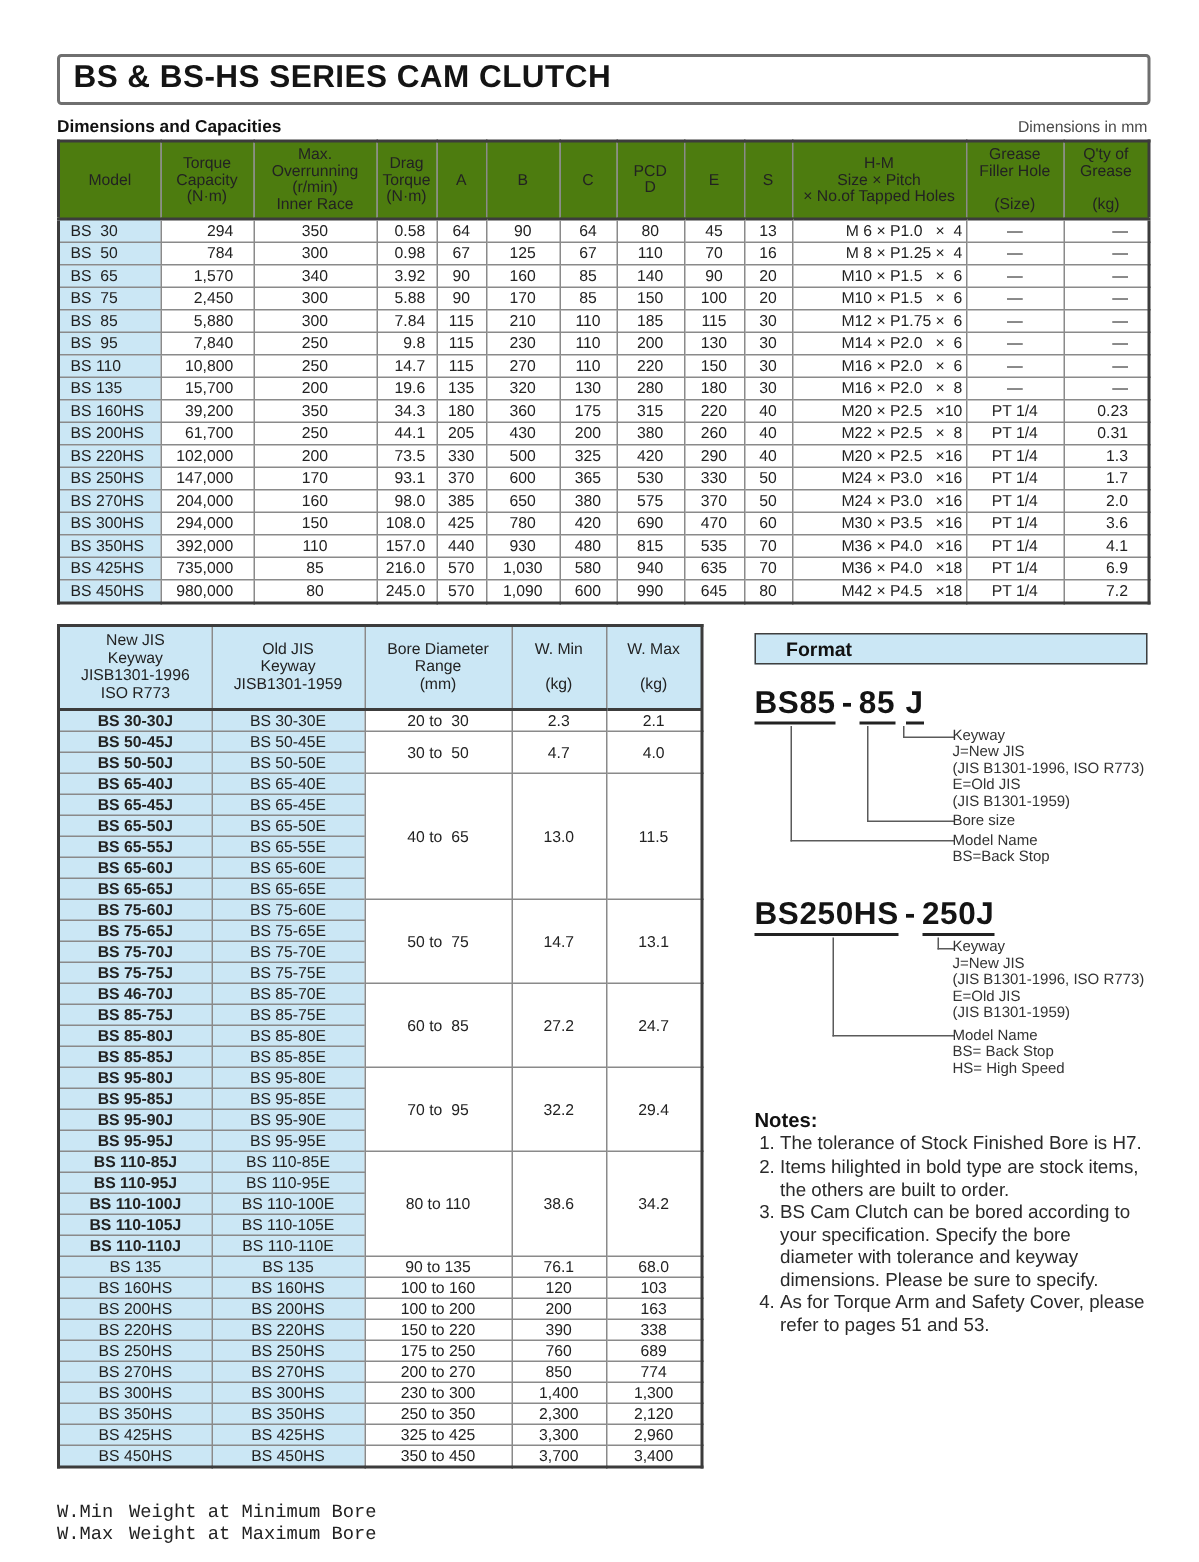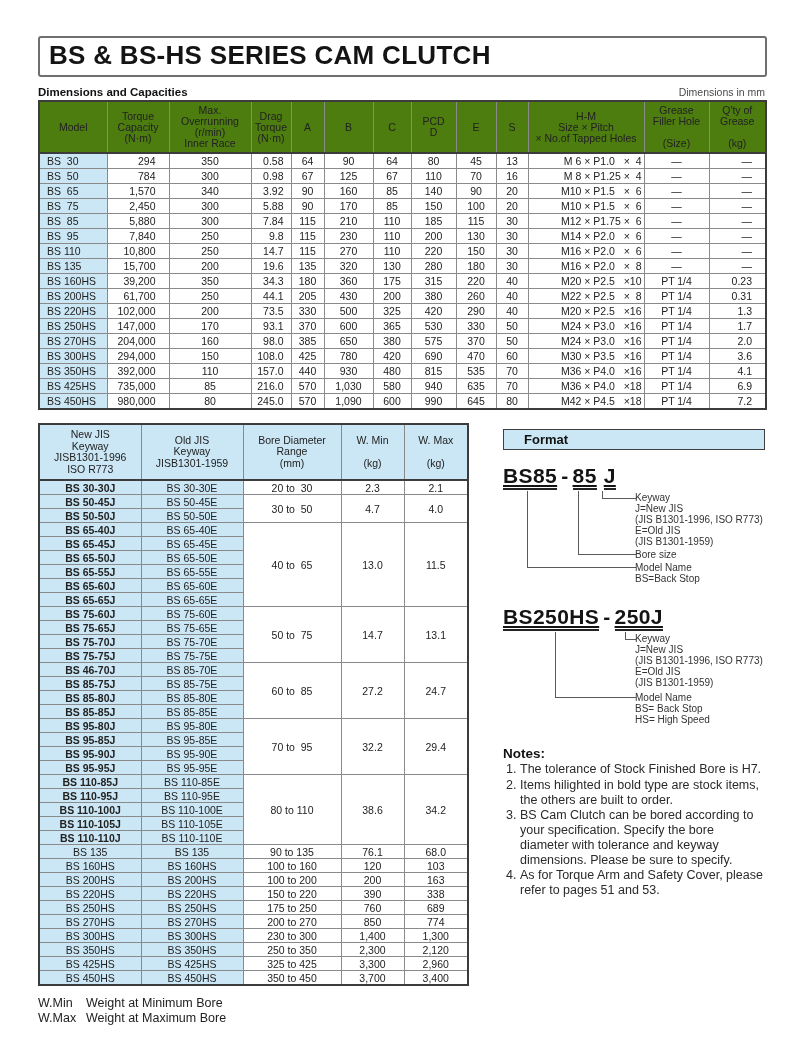--- a/index.html
+++ b/index.html
@@ -3,21 +3,21 @@
 <meta charset="utf-8">
 <style>
   html,body{margin:0;padding:0;background:#fff;}
   .page{position:relative;width:799px;height:1041px;background:#ffffff;
         font-family:"Liberation Sans",sans-serif;color:#1f1f1f;overflow:hidden;}
   .content{padding:36px 34px 0 38px;}
 
   
   .title-box{width:707px;border:2px solid #6f6f6f;border-radius:3px;
              padding:2px 9px 4px;margin-bottom:9px;
-             font-size:26px;font-weight:bold;letter-spacing:.3px;color:#141414;}
+             font-size:21px;font-weight:bold;letter-spacing:.3px;color:#141414;}
 
   .cap-row{display:flex;justify-content:space-between;align-items:flex-end;
            width:727px;margin-bottom:2px;}
   .sec-label{font-weight:bold;font-size:11.5px;color:#111;}
   .unit{font-size:10.5px;color:#4a4a4a;}
 
   
   table{border-collapse:collapse;table-layout:fixed;}
   .dims{width:727px;border:2px solid #3c3c3c;}
   .dims th,.dims td{border:1px solid #8a8a8a;font-size:10.5px;color:#222;}
@@ -40,28 +40,28 @@
   .bore td{height:13px;line-height:12px;text-align:center;padding:0 2px;}
   td.jis{background:#cbe7f5;}
   td.boldrow{font-weight:bold;}
   td.rng{white-space:pre;}
 
   
   .lower{display:flex;gap:34px;margin-top:13px;align-items:flex-start;}
   .left-col{flex:0 0 429px;}
   .right-col{flex:1;position:relative;min-width:0;}
 
-  .footnotes{margin-top:10px;font-size:12.5px;color:#222;line-height:1.18;}
+  .footnotes{margin-top:22px;font-size:12.5px;color:#222;line-height:1.18;font-family:Liberation Mono, monospace;}
   .fn-abbr{display:inline-block;width:48px;}
 
   
   .fmt-bar{background:#cbe7f5;border:1px solid #3f3f3f;font-weight:bold;
            font-size:13px;padding:2px 20px;margin-top:6px;margin-bottom:14px;color:#111;}
   .fmt-code{font-size:21px;font-weight:bold;letter-spacing:.4px;color:#141414;white-space:nowrap;}
-  .fmt-code .seg{border-bottom:2px solid #222;padding-bottom:1px;text-decoration:underline;}
+  .fmt-code .seg{border-bottom:2px solid #222;padding-bottom:1px;}
   .fmt-code .sep{padding:0 4px;}
   .fmt-code .tail{margin-left:7px;}
   .fmt-diagram{position:relative;height:97px;margin-top:3px;font-size:10px;color:#333;}
   .fd-label{position:absolute;left:132px;white-space:nowrap;line-height:11px;}
   .conn{position:absolute;top:0;border-left:1px solid #5a5a5a;border-bottom:1px solid #5a5a5a;}
   .fmt-example{margin-bottom:17px;}
 
   
   .notes{margin-top:14px;}
   .notes-title{font-weight:bold;font-size:13.5px;color:#111;margin-bottom:1px;}

